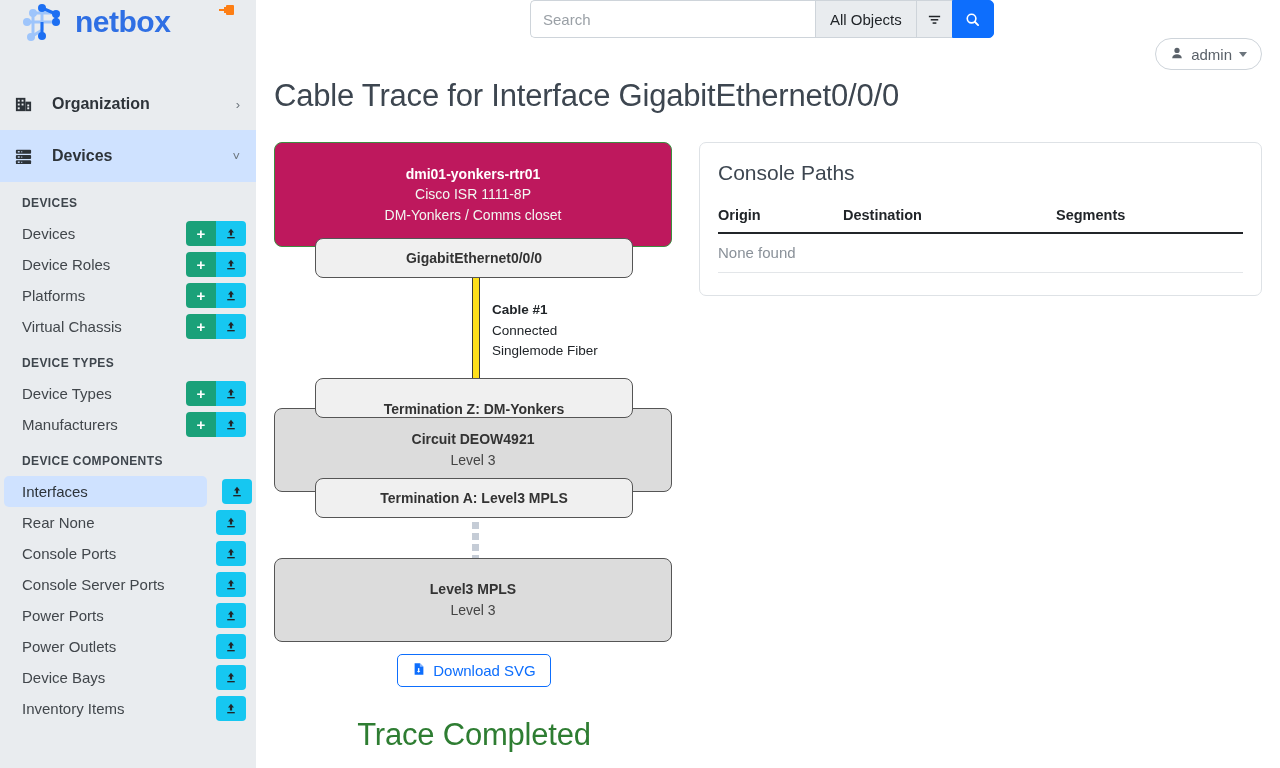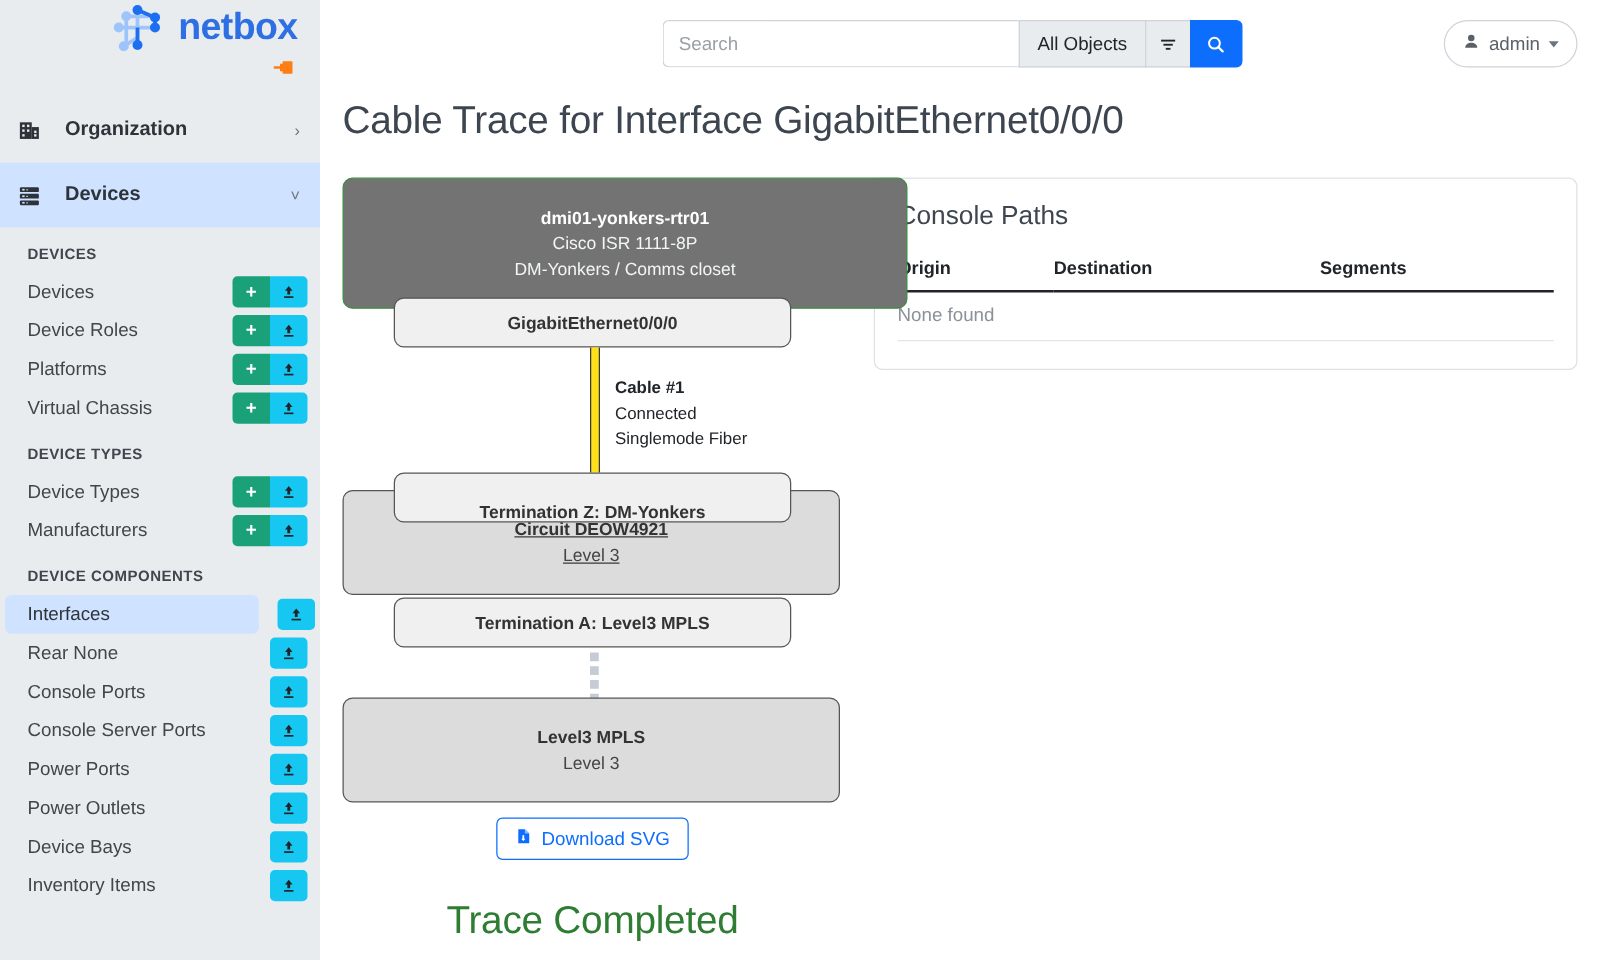--- a/index.html
+++ b/index.html
@@ -15,23 +15,22 @@
   
   .sidebar {
     width: 256px; height: 768px;
     background: #e9ecef;
     flex: 0 0 256px;
     overflow: hidden;
     position: relative;
   }
   .brand {
     height: 78px;
-    display: flex; align-items: flex-end;
+    display: flex; align-items: flex-start;
     padding: 0 18px 0 22px;
-    flex-direction: column;
   }
   .brand-logo { display: flex; align-items: center; gap: 5px; }
   .logo-mark { width: 48px; height: 44px; flex: 0 0 48px; }
   .logo-word {
     font-size: 30px; font-weight: 700; color: #2f6fe4;
     letter-spacing: -0.5px; line-height: 1;
   }
   .pin-icon { margin-left: auto; width: 20px; height: 20px; }
 
   .nav-group {
@@ -76,20 +75,21 @@
   .btn-add { background: #1aa179; color: #fff; border-radius: 4px 0 0 4px; font-size: 15px; font-weight: 700; line-height: 1; }
   .btn-imp { background: #16c7f1; color: #212529; border-radius: 0 4px 4px 0; }
   .btn-imp.solo { border-radius: 4px; }
 
   
   .main { flex: 1; height: 768px; position: relative; background: #fff; overflow: hidden; }
 
   .topbar {
     height: 70px; display: flex; align-items: center;
     padding: 0 18px;
+    flex-direction: column;
   }
   .search-wrap {
     display: flex; align-items: stretch;
     margin: 0 auto 0 256px;
     height: 38px;
   }
   .search-input {
     width: 285px; height: 38px;
     border: 1px solid #ced4da; border-right: none;
     border-radius: 5px 0 0 5px;
@@ -136,22 +136,22 @@
   .trace-svg-area { position: relative; width: 400px; height: 500px; }
 
   .node {
     position: absolute;
     border: 1px solid #555; border-radius: 8px;
     display: flex; flex-direction: column;
     align-items: center; justify-content: center;
     text-align: center;
   }
   .node-device {
-    left: 0; top: 0; width: 452px; height: 105px;
-    background: #737373; border-color: #3d8c40;
+    left: 0; top: 0; width: 398px; height: 105px;
+    background: #be185d; border-color: #3d8c40;
   }
   .node-device .n-title { font-size: 14px; font-weight: 700; color: #fff; line-height: 1.45; }
   .node-device .n-sub { font-size: 14px; color: #f2f7f2; line-height: 1.45; }
 
   .node-term {
     background: #f0f0f0; border-color: #555;
     width: 318px; height: 40px; left: 41px;
   }
   .node-term .n-title { font-size: 14px; font-weight: 700; color: #333; }
 
@@ -506,21 +506,21 @@
             <div class="n-title">GigabitEthernet0/0/0</div>
           </div>
 
           <div class="cable-line" style="left:198px; top:136px; height:100px;"></div>
           <div class="cable-label" style="left:218px; top:158px;">
             <div class="cl-title">Cable #1</div>
             <div class="cl-row">Connected</div>
             <div class="cl-row">Singlemode Fiber</div>
           </div>
 
-          <div class="node node-circuit" style="top:250px;text-decoration:underline;">
+          <div class="node node-circuit" style="top:266px;">
             <div class="n-title">Circuit DEOW4921</div>
             <div class="n-sub">Level 3</div>
           </div>
 
           <div class="node node-term" style="top:236px;justify-content:flex-end;">
             <div class="n-title">Termination Z: DM-Yonkers</div>
           </div>
 
           <div class="node node-term" style="top:336px;">
             <div class="n-title">Termination A: Level3 MPLS</div>

